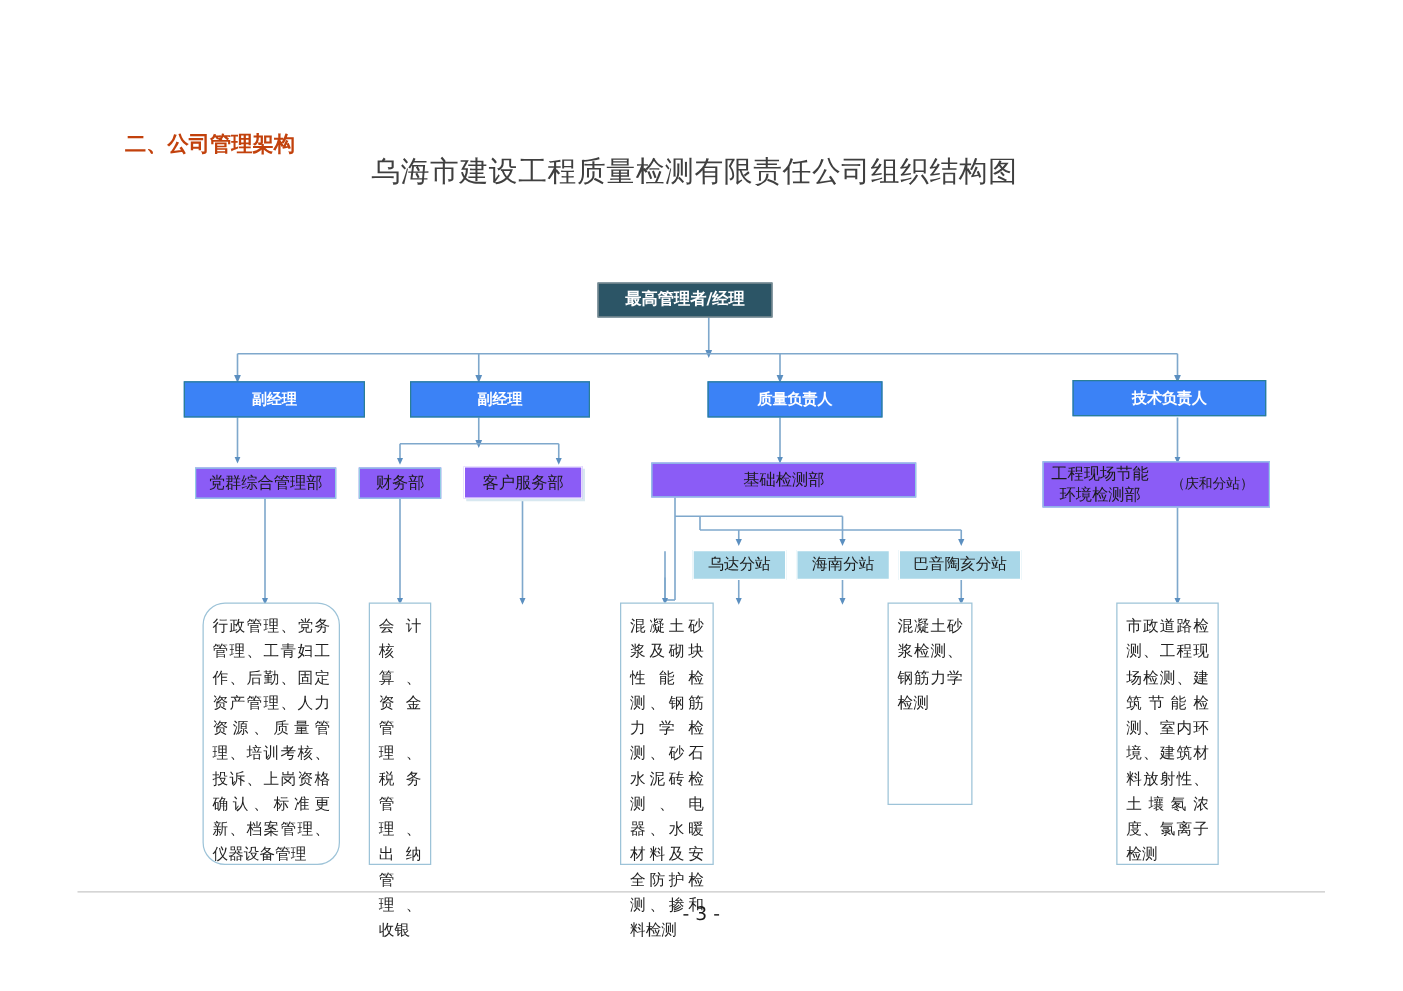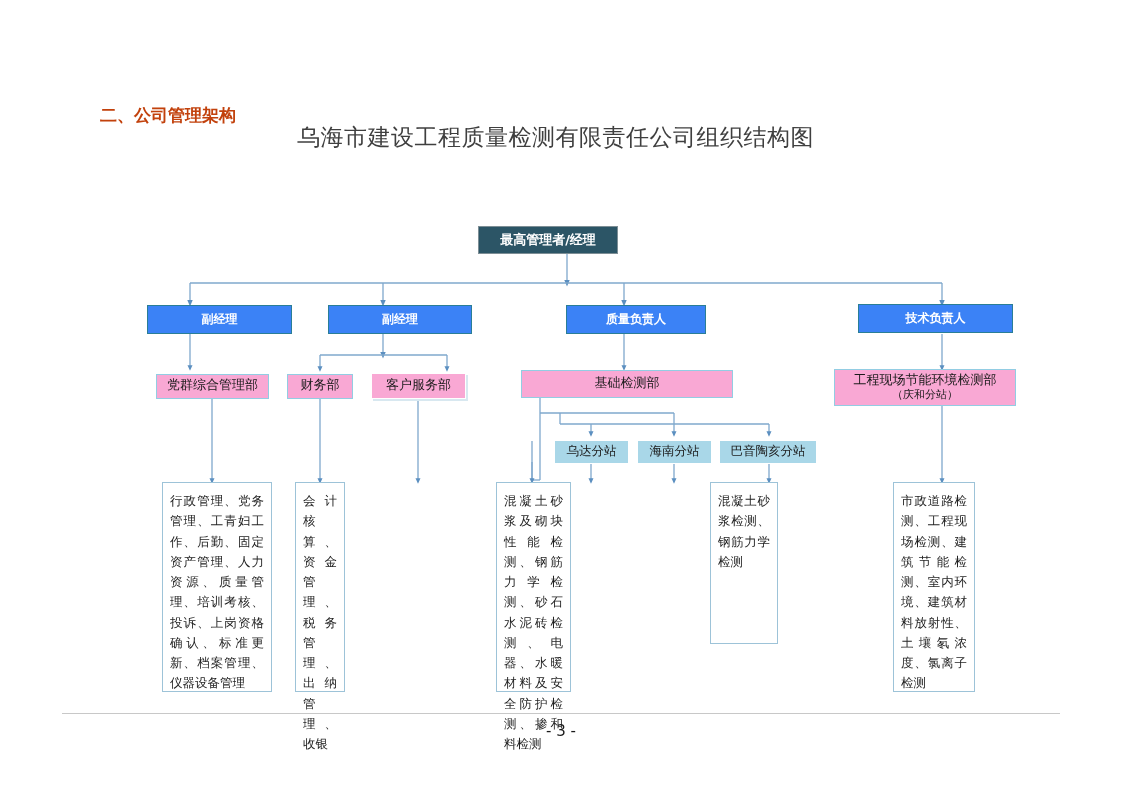--- a/index.html
+++ b/index.html
@@ -113,24 +113,24 @@
     background: #3b82f6;
     border: 1px solid #2a7e96;
     color: #ffffff;
     font-family: "DejaVu Serif", "Liberation Serif", serif;
     font-weight: bold;
     font-size: 12px;
   }
 
   
   .n-l3 {
-    background: #f9a8d4;
+    background: #8b5cf6;
     border: 1px solid #92cde3;
     color: #1b1b1b;
-    font-family: Liberation Mono, monospace;
+    font-family: Liberation Sans, sans-serif;
     font-size: 13px;
     text-align: center;
   }
   .n-l3.boxed {
     border: 1px solid #ffffff;
     box-shadow: 2px 2px 0 0 #d8e8f0;
   }
 
   
   .n-l4 {
@@ -265,38 +265,38 @@
     </div>
 
     <div class="node n-l3 boxed" style="left:371px; top:373px; width:95px; height:26px;">
       <span class="label">客户服务部</span>
     </div>
 
     <div class="node n-l3" style="left:521px; top:370px; width:212px; height:28px;">
       <span class="label">基础检测部</span>
     </div>
 
-    <div class="node n-l3" style="left:834px; top:369px; width:182px; height:37px; flex-direction:column; justify-content:center;">
+    <div class="node n-l3" style="left:834px; top:369px; width:182px; height:37px; flex-direction:row; justify-content:center;">
       <span class="label">工程现场节能环境检测部</span>
       <span class="sublabel">（庆和分站）</span>
     </div>
 
     <div class="node n-l4" style="left:554px; top:440px; width:75px; height:24px;">
       <span class="label">乌达分站</span>
     </div>
 
     <div class="node n-l4" style="left:637px; top:440px; width:75px; height:24px;">
       <span class="label">海南分站</span>
     </div>
 
     <div class="node n-l4" style="left:719px; top:440px; width:98px; height:24px;">
       <span class="label">巴音陶亥分站</span>
     </div>
 
-    <div class="node n-detail" style="left:162px; top:482px; width:110px; height:210px;">
+    <div class="node n-detail" style="left:162px; top:482px; width:110px; height:210px;border-radius:18px;">
       <span class="label">行政管理、党务管理、工青妇工作、后勤、固定资产管理、人力资源、质量管理、培训考核、投诉、上岗资格确认、标准更新、档案管理、仪器设备管理</span>
     </div>
 
     <div class="node n-detail" style="left:295px; top:482px; width:50px; height:210px;">
       <span class="label">会计核算、资金管理、税务管理、出纳管理、收银</span>
     </div>
 
 
     <div class="node n-detail" style="left:496px; top:482px; width:75px; height:210px;">
       <span class="label">混凝土砂浆及砌块性能检测、钢筋力学检测、砂石水泥砖检测、电器、水暖材料及安全防护检测、掺和料检测</span>

